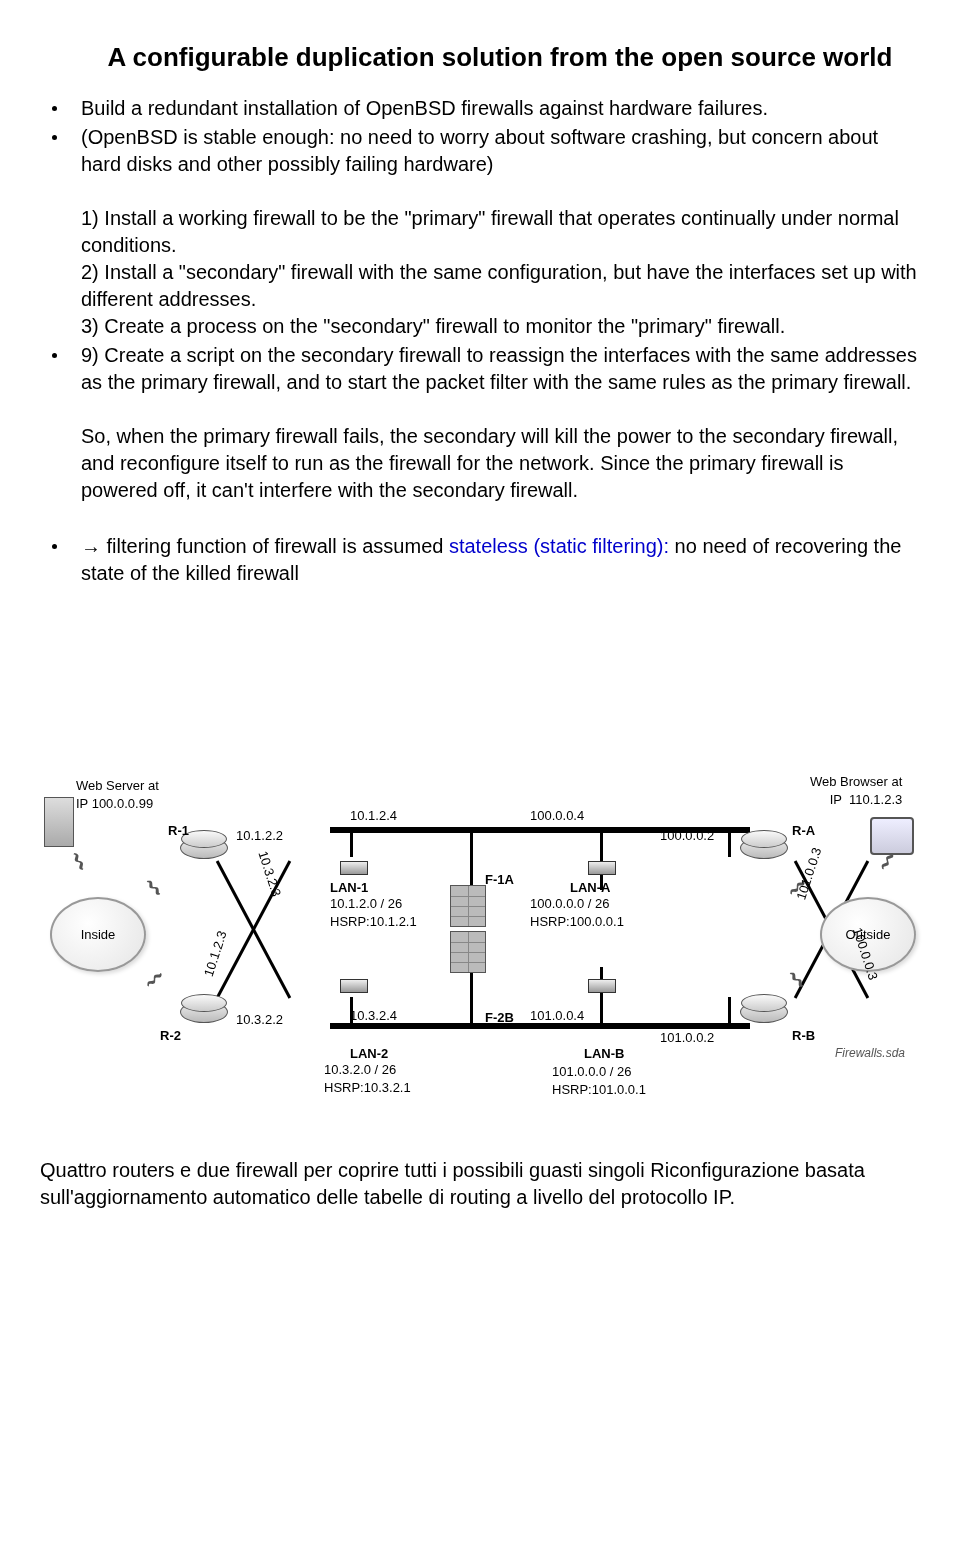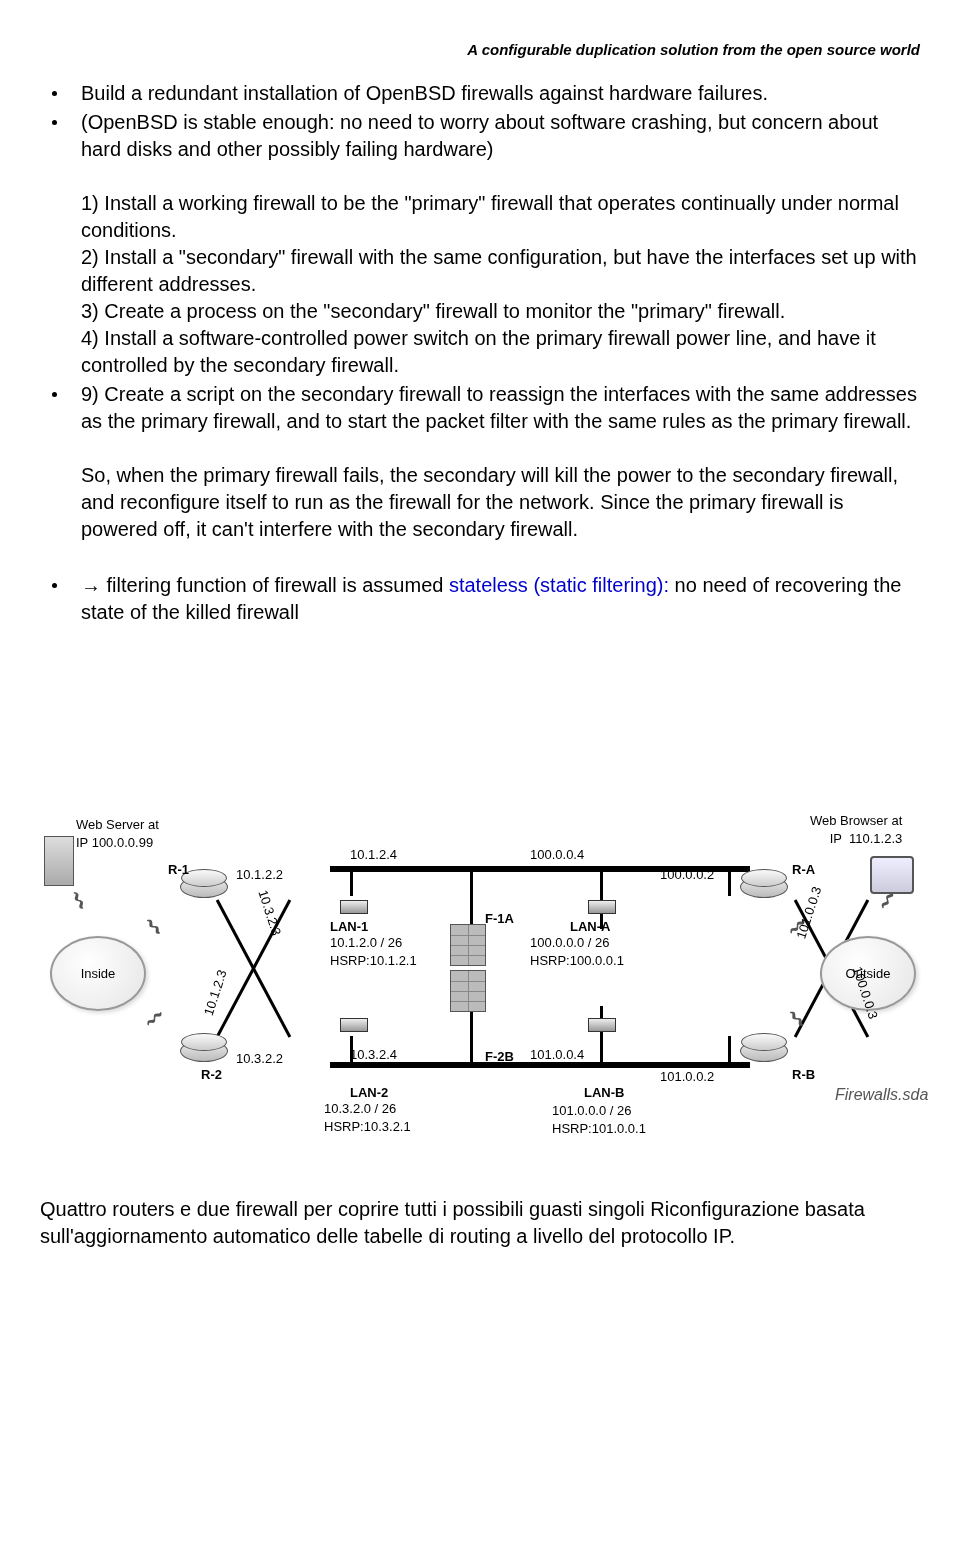--- a/index.html
+++ b/index.html
@@ -7,24 +7,23 @@
     padding: 40px 40px 40px 40px;
     font-family: "Comic Sans MS", "Comic Sans", cursive, sans-serif;
     font-size: 20px;
     color: #000;
     background: #fff;
     width: 960px;
     box-sizing: border-box;
     line-height: 1.35;
   }
   .title-1 {
-    font-style: italic;
     font-weight: bold;
-    font-size: 15px;
-    text-align: right;
+    font-size: 26px;
+    text-align: center;
     margin-left: 40px;
     margin-bottom: 20px;
   }
   .bullet-row {
     display: flex;
     align-items: flex-start;
     margin-bottom: 2px;
   }
   .bullet-dot {
     width: 5px;
@@ -157,21 +156,20 @@
   <div class="bullet-text">Build a redundant installation of OpenBSD firewalls against hardware failures.</div>
 </div>
 
 <div class="bullet-row">
   <div class="bullet-dot"></div>
   <div class="bullet-text">
     <span>(OpenBSD is stable enough: no need to worry about software crashing, but concern about hard disks and other possibly failing hardware)</span><br><br>
     <span>1) Install a working firewall to be the "primary" firewall that operates continually under normal conditions.</span><br>
     <span>2) Install a "secondary" firewall with the same configuration, but have the interfaces set up with different addresses.</span><br>
     <span>3) Create a process on the "secondary" firewall to monitor the "primary" firewall.</span><br>
-    <span>4) Install a software-controlled power switch on the primary firewall power line, and have it controlled by the secondary firewall.</span>
   </div>
 </div>
 
 <div class="bullet-row">
   <div class="bullet-dot"></div>
   <div class="bullet-text">
     <span>9) Create a script on the secondary firewall to reassign the interfaces with the same addresses as the primary firewall, and to start the packet filter with the same rules as the primary firewall.</span><br><br>
     <span>So, when the primary firewall fails, the secondary will kill the power to the secondary firewall, and reconfigure itself to run as the firewall for the network. Since the primary firewall is powered off, it can't interfere with the secondary firewall.</span>
   </div>
 </div>
@@ -227,21 +225,21 @@
     <div class="zig" style="left:30px; top:82px; transform:rotate(60deg);">〰</div>
     <div class="zig" style="left:105px; top:108px; transform:rotate(45deg);">〰</div>
     <div class="zig" style="left:105px; top:200px; transform:rotate(-45deg);">〰</div>
     <div class="zig" style="left:748px; top:108px; transform:rotate(-45deg);">〰</div>
     <div class="zig" style="left:748px; top:200px; transform:rotate(45deg);">〰</div>
     <div class="zig" style="left:838px; top:82px; transform:rotate(-60deg);">〰</div>
 
     <div class="router" style="left:140px; top:70px;"></div>
     <div class="label" style="left:128px; top:55px; font-weight:bold;">R-1</div>
     <div class="router" style="left:140px; top:234px;"></div>
-    <div class="label" style="left:120px; top:260px; font-weight:bold;margin-left:41px;">R-2</div>
+    <div class="label" style="left:120px; top:260px; font-weight:bold;">R-2</div>
     <div class="router" style="left:700px; top:70px;"></div>
     <div class="label" style="left:752px; top:55px; font-weight:bold;">R-A</div>
     <div class="router" style="left:700px; top:234px;"></div>
     <div class="label" style="left:752px; top:260px; font-weight:bold;">R-B</div>
 
     <div class="firewall" style="left:410px; top:118px;"></div>
     <div class="firewall" style="left:410px; top:164px;"></div>
     <div class="label" style="left:445px; top:104px; font-weight:bold;">F-1A</div>
     <div class="label" style="left:445px; top:242px; font-weight:bold;">F-2B</div>
 
@@ -274,20 +272,20 @@
 HSRP:100.0.0.1</div>
 
     <div class="label" style="left:310px; top:278px; font-weight:bold;">LAN-2</div>
     <div class="label" style="left:284px; top:294px; white-space:pre;">10.3.2.0 / 26
 HSRP:10.3.2.1</div>
 
     <div class="label" style="left:544px; top:278px; font-weight:bold;">LAN-B</div>
     <div class="label" style="left:512px; top:296px; white-space:pre;">101.0.0.0 / 26
 HSRP:101.0.0.1</div>
 
-    <div class="label" style="left:795px; top:278px; font-style:italic; color:#555; font-size:16px;">Firewalls.sda</div>
+    <div class="label" style="left:795px; top:278px; font-style:italic; color:#555; font-size:12px;">Firewalls.sda</div>
   </div>
 
   <div class="final">Quattro routers e due firewall per coprire tutti i possibili guasti singoli Riconfigurazione basata sull'aggiornamento automatico delle tabelle di routing a livello del protocollo IP.</div>
 </div>
 
 
 
 
 </body></html>

